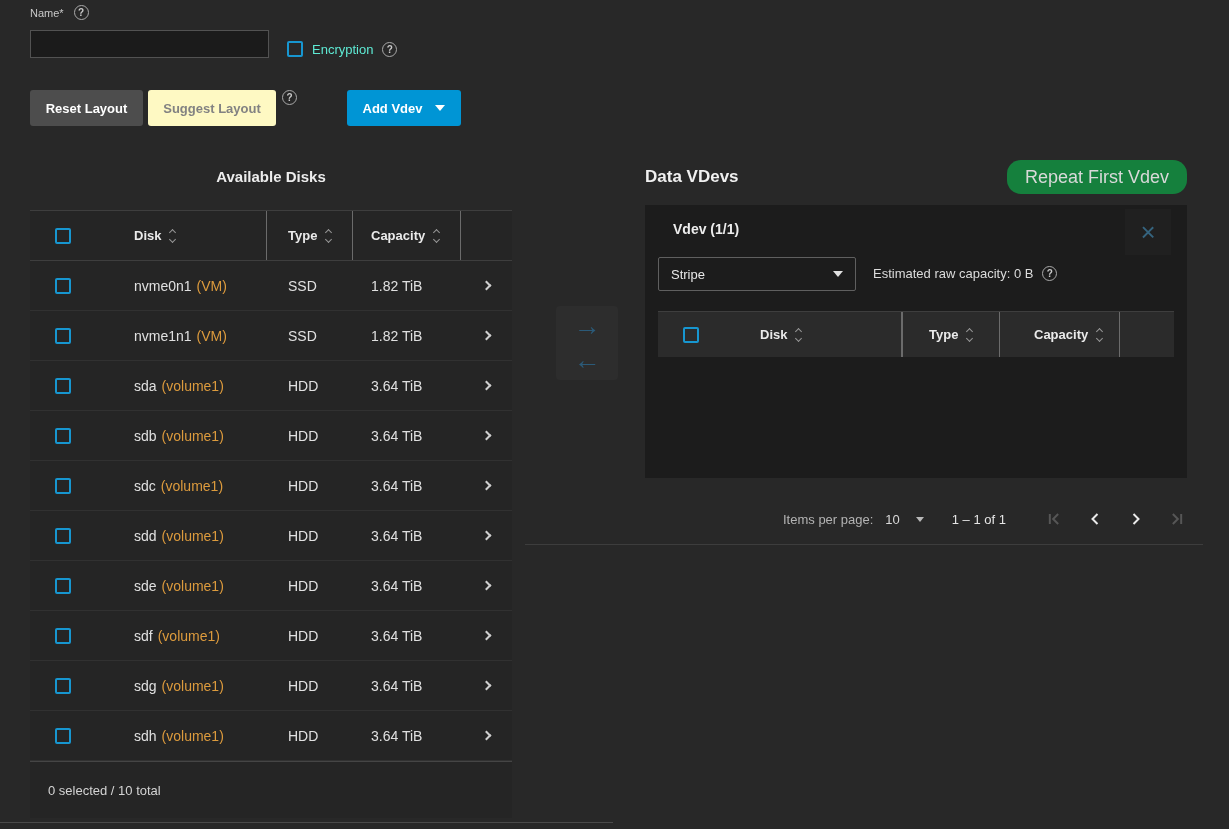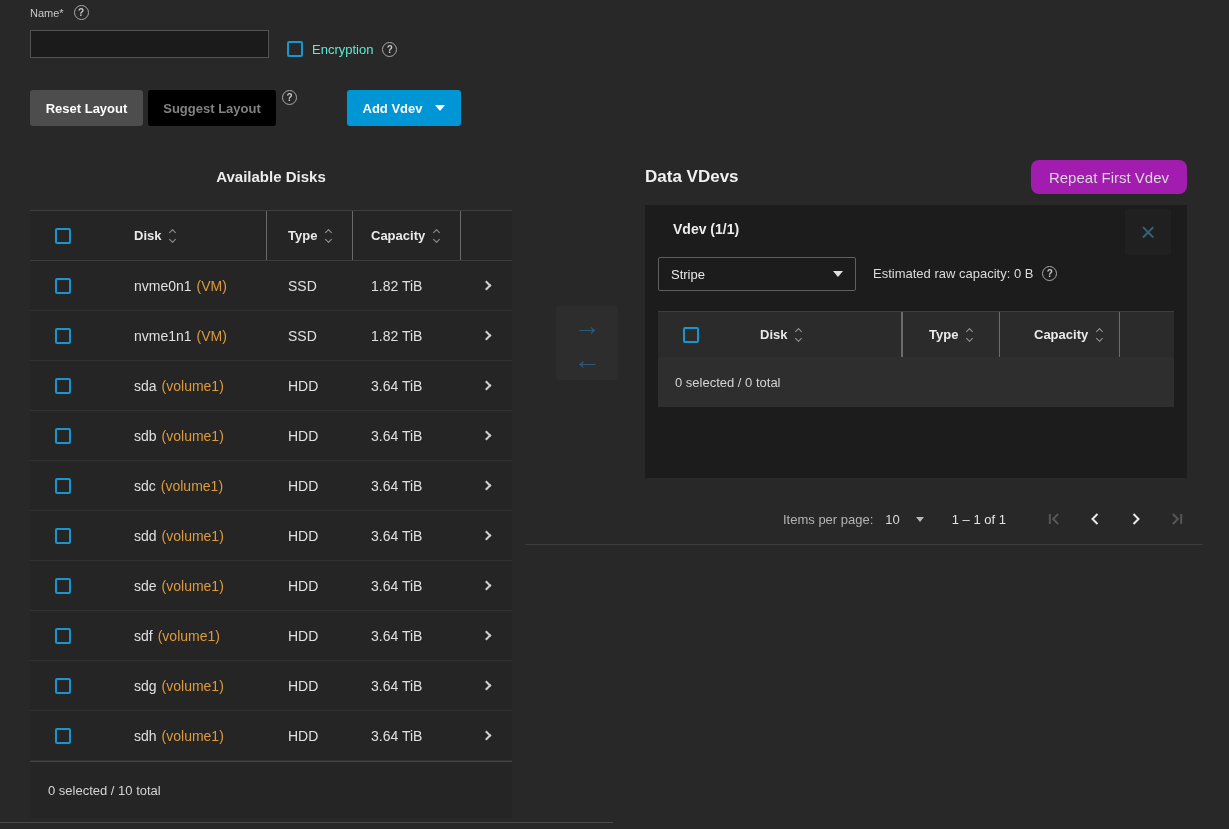--- a/index.html
+++ b/index.html
@@ -57,21 +57,21 @@
   }
   .encryption-group { left:287px; top:41px; display:flex; align-items:center; gap:9px; }
   .encryption-group .lbl { color:#5eead4; font-size:13px; }
 
   
   .btn {
     height:36px; border:none; border-radius:3px; font-size:13px; font-weight:bold;
     display:inline-flex; align-items:center; justify-content:center;
   }
   .btn-reset   { left:30px;  top:90px; width:113px; background:#4d4d4d; color:#ffffff; }
-  .btn-suggest { left:148px; top:90px; width:128px; background:#000000; color:#828282; cursor:default; }
+  .btn-suggest { left:148px; top:90px; width:128px; background:#fef9c3; color:#828282; cursor:default; }
   .layout-help { left:282px; top:90px; }
   .btn-addvdev { left:347px; top:90px; width:114px; background:#0095d5; color:#ffffff; gap:13px; }
 
   
   .available-title { left:30px; top:168px; width:482px; text-align:center; font-size:15px; font-weight:bold; color:#ececec; }
 
   .disk-table { left:30px; top:210px; width:482px; background:#252525; border-top:1px solid #3e3e3e; }
   .disk-table .thead {
     display:grid; grid-template-columns:66px 171px 86px 108px 51px;
     height:50px; border-bottom:1px solid #3e3e3e;
@@ -109,21 +109,21 @@
   .transfer-btn {
     background:none; border:none; color:#2b5a78; font-size:27px; line-height:30px;
     height:34px; display:flex; align-items:center; padding:0;
   }
   .transfer-btn.to-right::before { content:"\2192"; }
   .transfer-btn.to-left::before  { content:"\2190"; }
 
   
   .right-head { left:645px; top:159px; width:542px; height:36px; display:flex; align-items:center; justify-content:space-between; }
   .right-title { font-size:17px; font-weight:bold; color:#f0f0f0; }
-  .btn-repeat { height:34px; padding:0 18px; background:#a21caf; color:#d9d9d9; border:none; border-radius:8px; font-size:15px; }
+  .btn-repeat { height:34px; padding:0 18px; background:#15803d; color:#d9d9d9; border:none; border-radius:14px; font-size:18px; }
 
   .vdev-card { left:645px; top:205px; width:542px; height:273px; background:#1c1c1c; }
   .vdev-title { position:absolute; left:28px; top:16px; font-size:14px; font-weight:bold; color:#ececec; }
   .vdev-close {
     position:absolute; right:16px; top:4px; width:46px; height:46px;
     background:rgba(255,255,255,0.02); border:none;
     color:#35647f; font-size:26px; font-weight:300; line-height:1;
     display:flex; align-items:center; justify-content:center;
   }
   .vdev-close::before { content:"\00d7"; }
@@ -420,21 +420,20 @@
       </div>
       <div class="hc c-cap" style="border-right:1px solid #6b6b6b;">
         <span>Capacity</span>
         <span class="sort-icon">
             <i class="up"></i>
             <i class="dn"></i>
           </span>
       </div>
       <div class="hc"></div>
     </div>
-    <div class="tfoot">0 selected / 0 total</div>
   </div>
 </div>
 
 <div class="abs paginator">
   <span class="ipp-label">Items per page:</span>
   <button class="ipp-select">
     <span>10</span>
     <span class="caret-down small"></span>
   </button>
   <span class="range-label">1 – 1 of 1</span>

